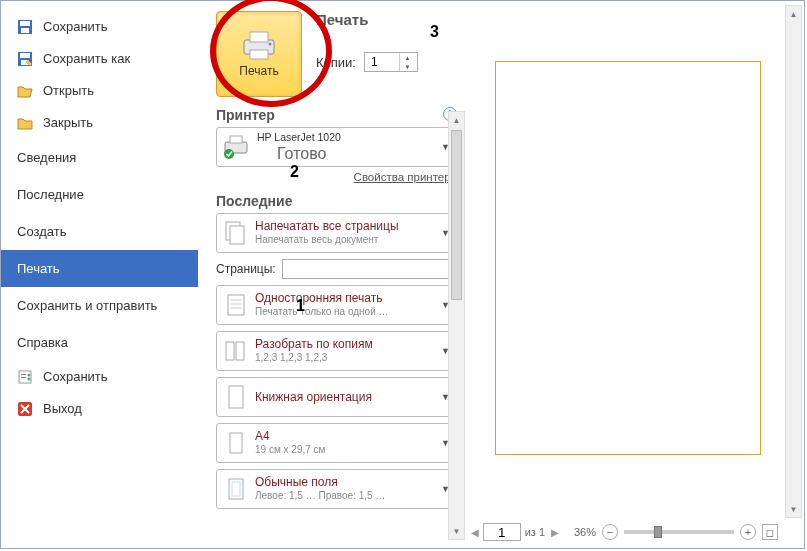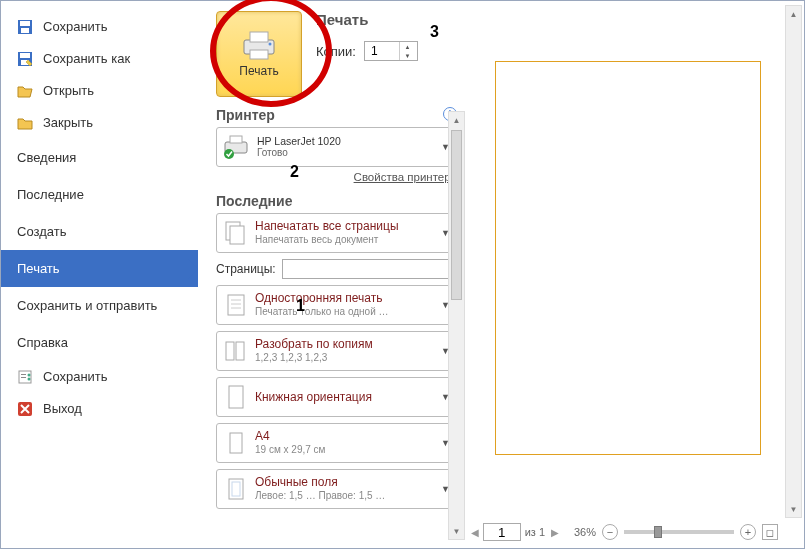--- a/index.html
+++ b/index.html
@@ -27,32 +27,32 @@
   .zoom-track .knob { position:absolute; left:30px; top:-4px; width:8px; height:12px; background:#999; border:1px solid #777; }
   .circle-btn { width:16px; height:16px; border:1px solid #aaa; border-radius:50%; display:flex; align-items:center; justify-content:center; font-size:11px; color:#666; background:#fff; }
   .fit-btn { width:16px; height:16px; border:1px solid #aaa; margin-left:6px; display:flex; align-items:center; justify-content:center; font-size:10px; color:#666; }
 
   
   .print-header { display:flex; align-items:flex-start; margin-bottom:6px; }
   .circle-annot { position:absolute; left:12px; top:-6px; width:122px; height:112px; border:6px solid #d10000; border-radius:50%; pointer-events:none; z-index:5; }
   .print-btn { width:86px; height:86px; border:1px solid #d4a12a; background:linear-gradient(#ffe79b,#ffd653); border-radius:4px; display:flex; flex-direction:column; align-items:center; justify-content:center; margin-right:14px; box-shadow:0 0 4px #e0c060 inset; }
   .print-btn .printer-icon { width:42px; height:30px; display:flex; align-items:center; justify-content:center; margin-bottom:4px; }
   .print-btn span { font-size:12px; }
-  .copies-row { display:flex; align-items:center; margin-top:13px; font-size:13px; }
+  .copies-row { display:flex; align-items:center; margin-top:24px; font-size:13px; }
   .spinner { width:54px; height:20px; border:1px solid #aaa; margin-left:8px; display:flex; align-items:center; }
   .spinner input { border:none; width:34px; text-align:left; padding-left:6px; font-size:12px; outline:none; }
   .spinner .btns { width:16px; display:flex; flex-direction:column; border-left:1px solid #ccc; }
   .spinner .btns div { height:9px; font-size:6px; display:flex; align-items:center; justify-content:center; color:#555; }
   .section-head { font-weight:bold; color:#555; font-size:14px; margin:10px 0 4px 0; display:flex; align-items:flex-start; }
   .info-icon { margin-left:auto; width:14px; height:14px; border:1px solid #5a8edc; border-radius:50%; color:#5a8edc; font-size:10px; display:flex; align-items:center; justify-content:center; }
   .printer-box { border:1px solid #bbb; border-radius:3px; padding:4px 6px; display:flex; align-items:center; background:#fff; height:40px; }
   .printer-box .pr-icon { width:28px; height:24px; margin-right:6px; position:relative; }
   .printer-box .pr-text { flex:1; line-height:1.2; }
   .printer-box .pr-name { font-size:10.5px; }
-  .printer-box .pr-status { font-size:10px; color:#666; }
+  .printer-box .pr-status { font-size:16px; color:#666;margin-left:20px; }
   .printer-box .chev { color:#555; font-size:9px; }
   .printer-props { text-align:right; margin-top:4px; font-size:11.5px; }
   .printer-props span { color:#555; text-decoration:underline; cursor:pointer; }
 
   .opt-row { border:1px solid #bbb; border-radius:3px; background:#fff; height:40px; display:flex; align-items:center; padding:4px 6px; margin-bottom:6px; }
   .opt-row .opt-icon { width:26px; height:28px; margin-right:6px; display:flex; align-items:center; justify-content:center; }
   .opt-row .opt-text { flex:1; line-height:1.25; overflow:hidden; }
   .opt-row .opt-title { font-size:12px; color:#7f1d1d; white-space:nowrap; overflow:hidden; text-overflow:ellipsis; }
   .opt-row .opt-sub { font-size:10px; color:#888; white-space:nowrap; overflow:hidden; text-overflow:ellipsis; }
   .opt-row .chev { color:#555; font-size:9px; margin-left:4px; }

